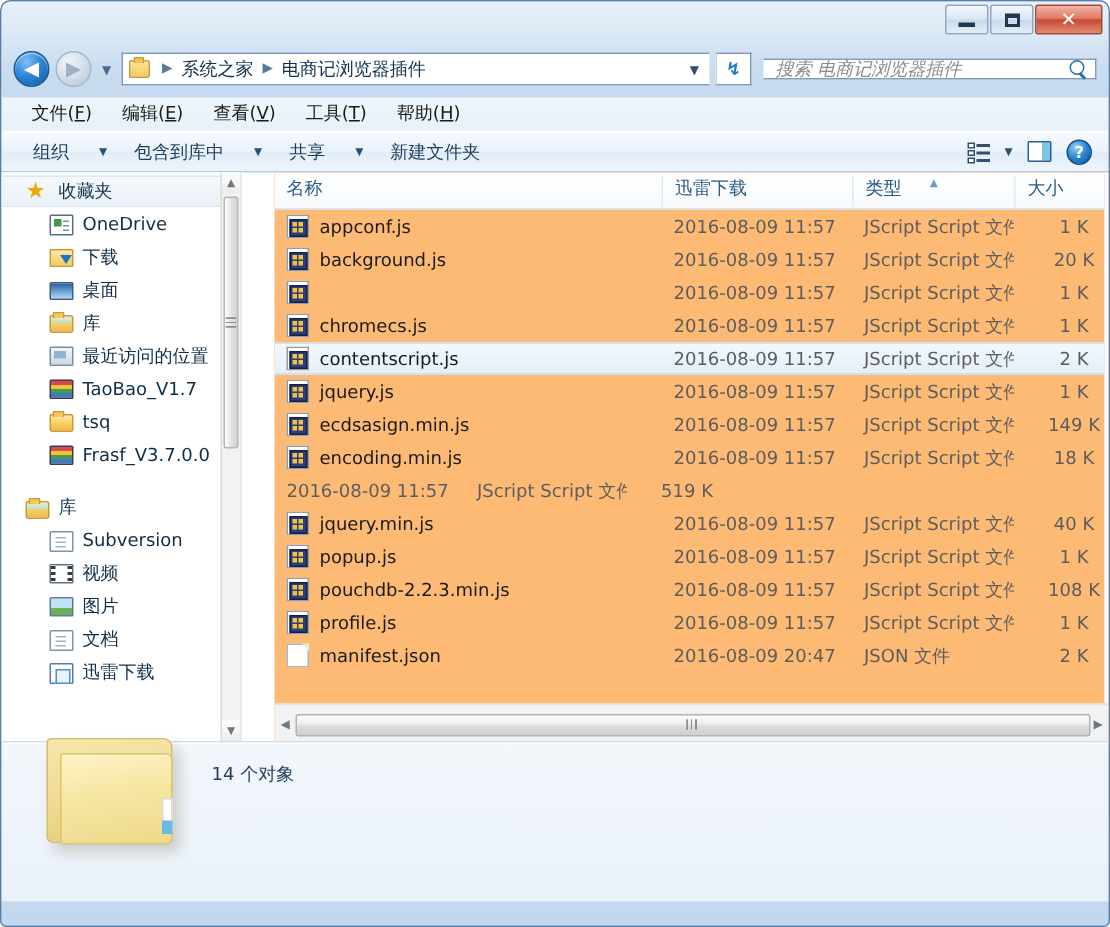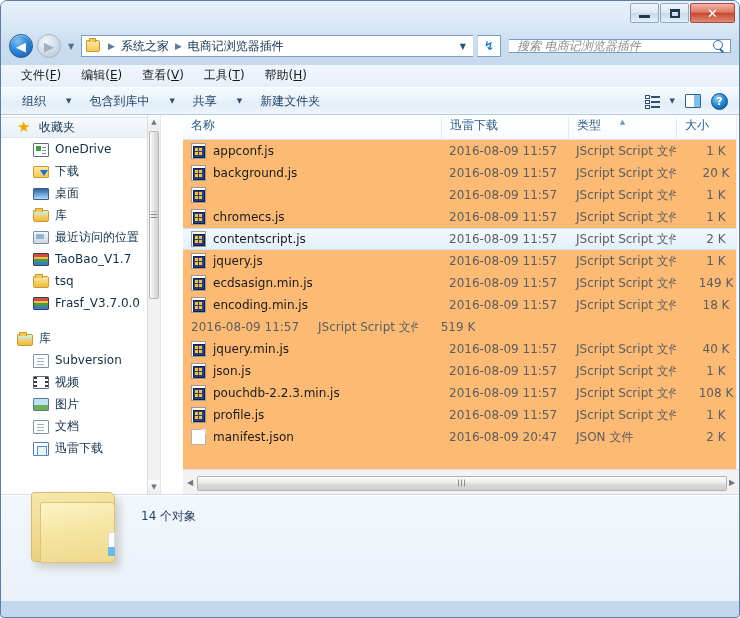--- a/index.html
+++ b/index.html
@@ -707,21 +707,21 @@
               <span class="fico js"></span>
               <span>jquery.min.js</span>
             </div>
             <div class="cell date">2016-08-09 11:57</div>
             <div class="cell type">JScript Script 文件</div>
             <div class="cell size">40 K</div>
           </div>
           <div class="row">
             <div class="cell name">
               <span class="fico js"></span>
-              <span>json.js</span>
+              <span>popup.js</span>
             </div>
             <div class="cell date">2016-08-09 11:57</div>
             <div class="cell type">JScript Script 文件</div>
             <div class="cell size">1 K</div>
           </div>
           <div class="row">
             <div class="cell name">
               <span class="fico js"></span>
               <span>pouchdb-2.2.3.min.js</span>
             </div>

